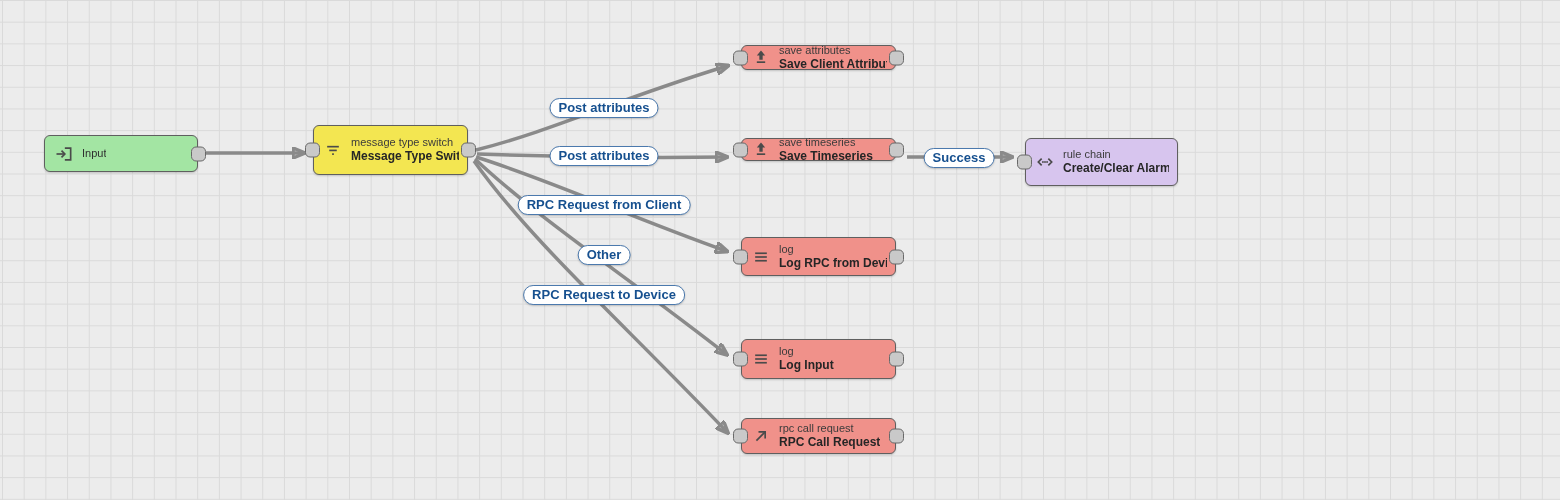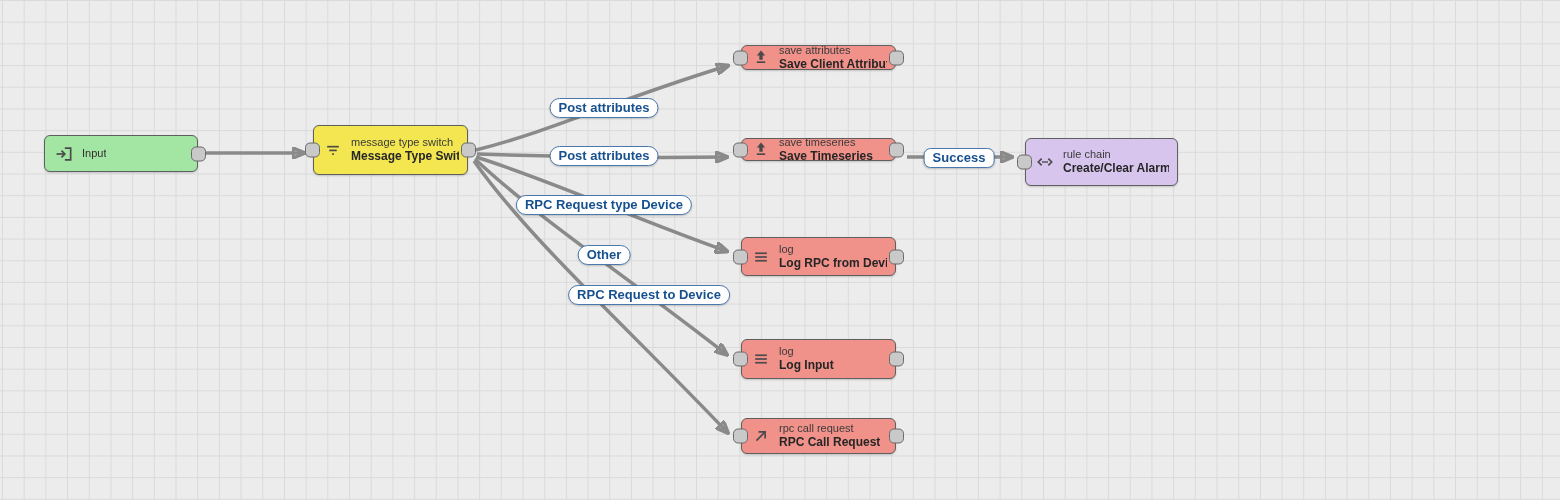--- a/index.html
+++ b/index.html
@@ -55,24 +55,24 @@
     <path d="M 476 150 C 555 130 615 100 727 66" marker-end="url(#arrow)"></path>
     <path d="M 477 154 C 560 157 650 158 726 157" marker-end="url(#arrow)"></path>
     <path d="M 476 157 C 550 180 630 217 726 251" marker-end="url(#arrow)"></path>
     <path d="M 475 159 C 540 220 625 275 726 354" marker-end="url(#arrow)"></path>
     <path d="M 474 161 C 530 240 620 320 727 432" marker-end="url(#arrow)"></path>
     <path d="M 907 157 L 1011 157" marker-end="url(#arrow)"></path>
   </svg>
 
   <div class="edge-label" style="left:604px;top:108px;">Post attributes</div>
   <div class="edge-label" style="left:604px;top:156px;">Post attributes</div>
-  <div class="edge-label" style="left:604px;top:205px;">RPC Request type Device</div>
+  <div class="edge-label" style="left:604px;top:205px;">RPC Request from Client</div>
   <div class="edge-label" style="left:604px;top:255px;border-radius:10px;">Other</div>
-  <div class="edge-label" style="left:604px;top:295px;margin-left:45px;">RPC Request to Device</div>
-  <div class="edge-label" style="left:959px;top:158px;border-radius:7px;">Success</div>
+  <div class="edge-label" style="left:604px;top:295px;">RPC Request to Device</div>
+  <div class="edge-label" style="left:959px;top:158px;">Success</div>
 
   <div class="node" style="left: 44px; top: 135px; width: 154px; height: 37px; background: rgb(163, 229, 163);">
     <span class="icon">
       <svg viewBox="0 0 24 24">
           <path d="M13 5 H20 V19 H13"></path>
           <path d="M3 12 H13"></path>
           <path d="M9 8 L13 12 L9 16"></path>
         </svg>
     </span>
     <div class="texts">

